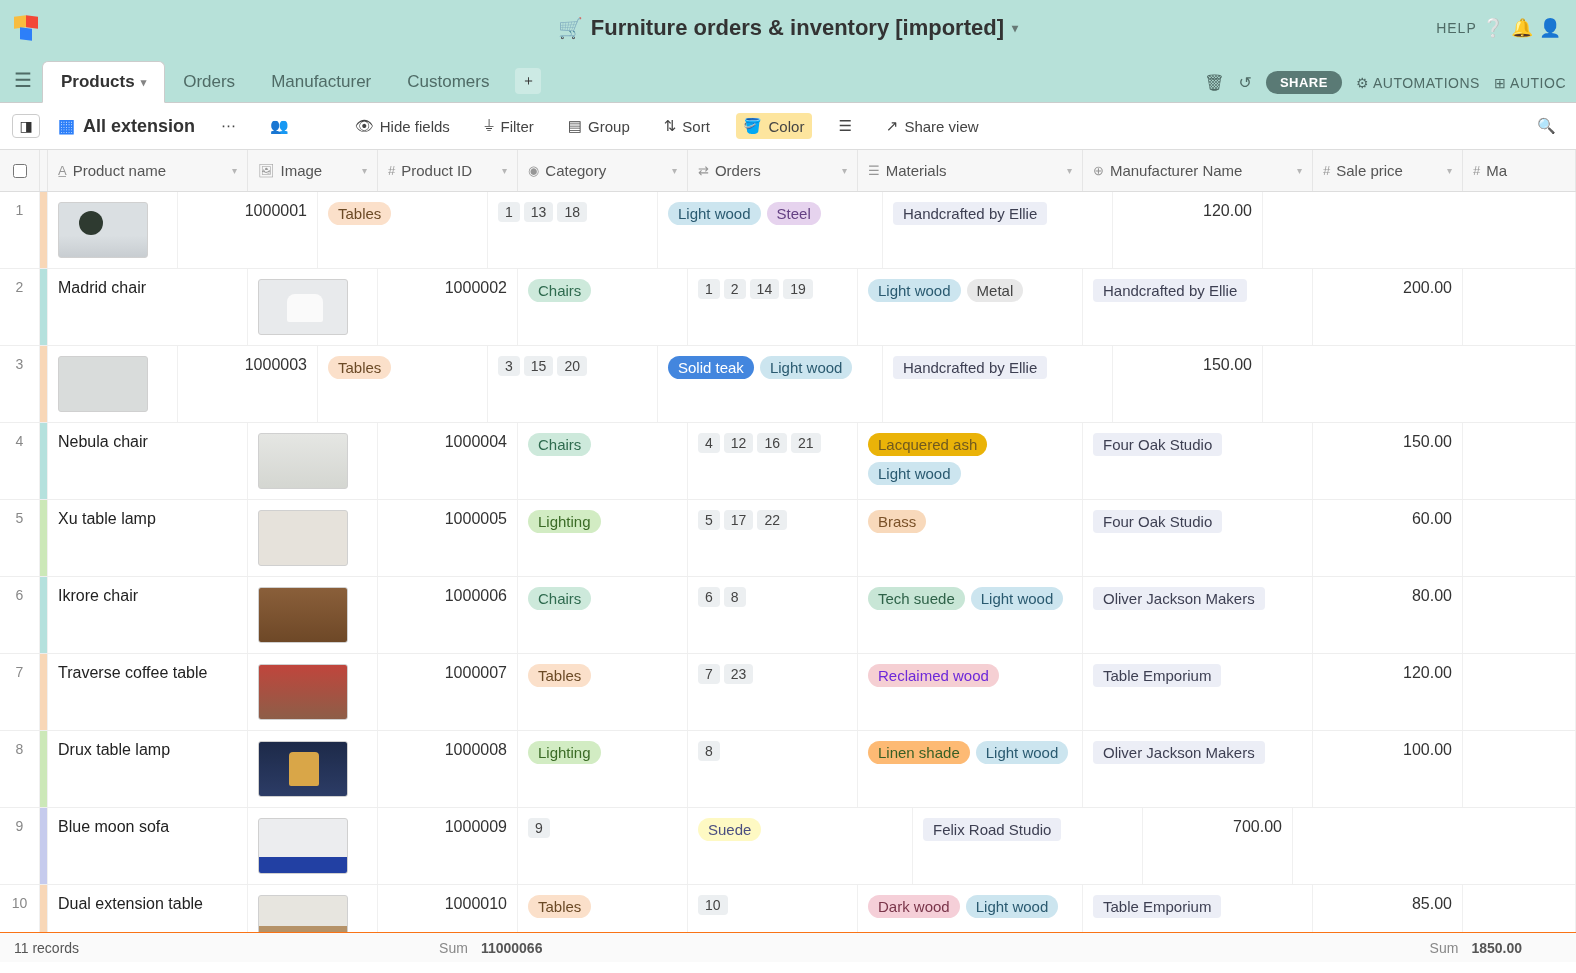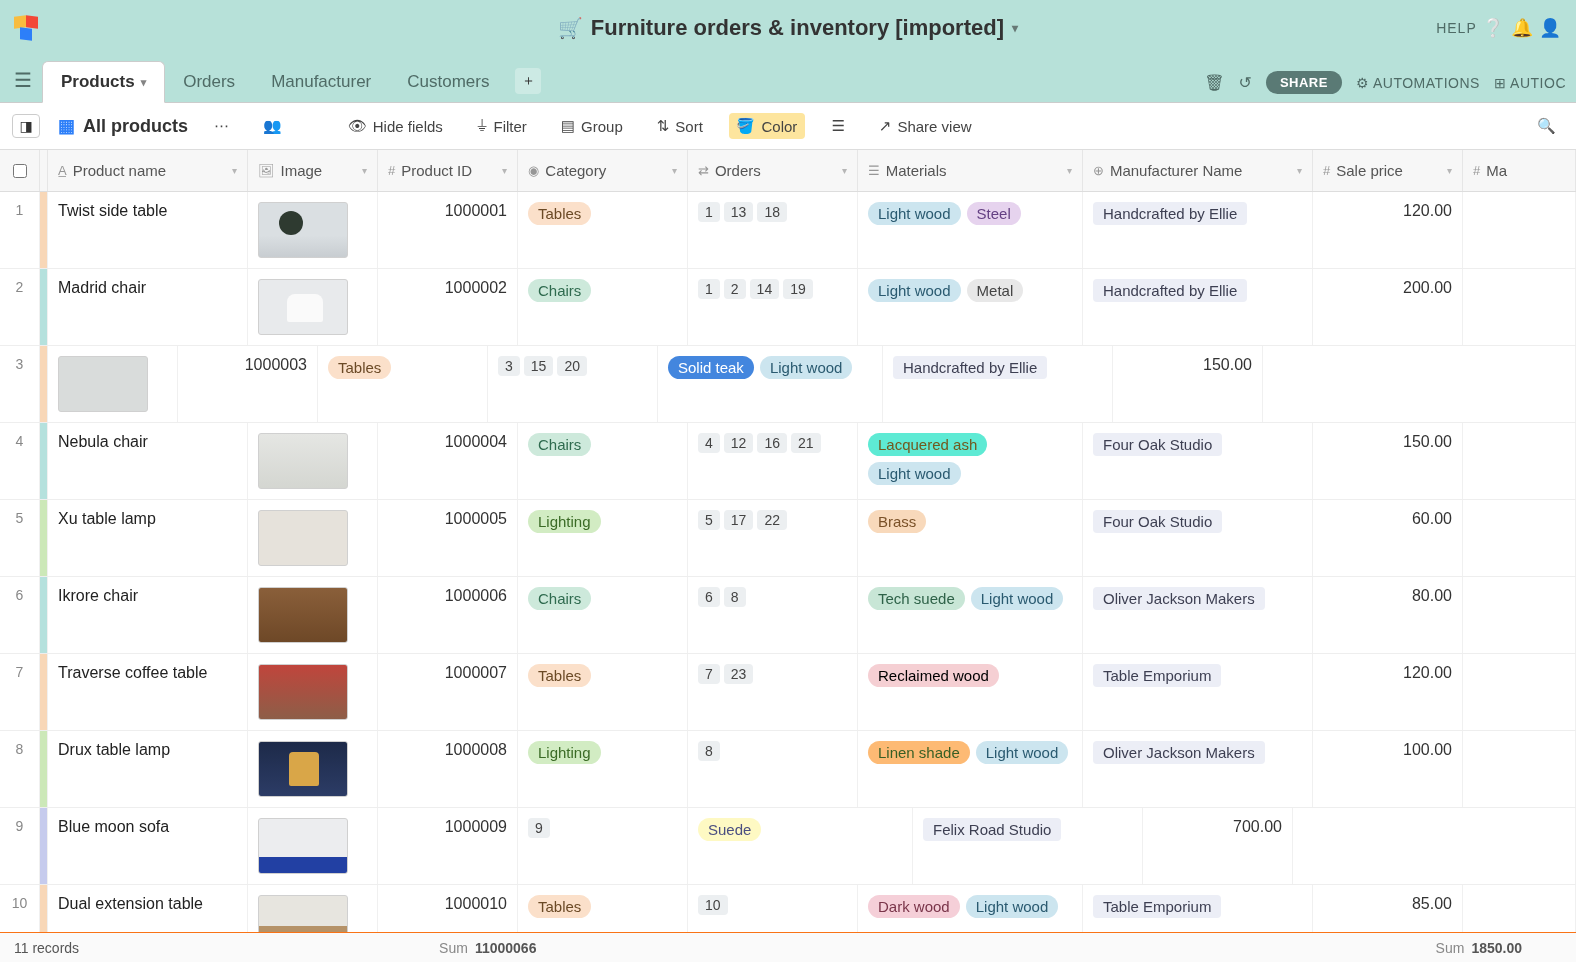--- a/index.html
+++ b/index.html
@@ -81,33 +81,33 @@
 
 .pill { padding: 3px 10px; border-radius: 12px; font-size: 15px; white-space: nowrap; }
 .p-tables { background:#fbe0ca; color:#6b4a26; }
 .p-chairs { background:#cde9db; color:#2f6b4f; }
 .p-lighting { background:#d2ecc3; color:#3b6b26; }
 .p-sofas { background:#d5d9f0; color:#3f4882; }
 .p-lightwood { background:#cce5ef; color:#2a5a70; }
 .p-steel { background:#e6d3ee; color:#644083; }
 .p-metal { background:#e8e8e8; color:#444; }
 .p-solidteak { background:#4386de; color:#fff; }
-.p-lacqash { background:#5eead4; color:#715a1f; }
+.p-lacqash { background:#eab308; color:#715a1f; }
 .p-brass { background:#f8d9bb; color:#7a5128; }
 .p-techsuede { background:#c8e6d6; color:#2e6248; }
-.p-reclaimed { background:#f5cfd3; color:#000000; }
+.p-reclaimed { background:#f5cfd3; color:#6d28d9; }
 .p-linen { background:#fdba74; color:#385f25; }
 .p-suede { background:#fef9c3; color:#4a4e80; }
 .p-darkwood { background:#f5cfd8; color:#7a354a; }
 .mfr-pill { background:#eceef6; color:#3d3f52; padding:3px 10px; border-radius:4px; font-size:15px;}
 .num-chip { background:#eceff1; color:#444; padding:2px 7px; border-radius:4px; font-size:14px; }
 
 
 .footer { height: 30px; border-top: 1px solid #f97316; display:flex; align-items:center; padding: 0 14px; font-size:14px; color:#555; background:#fafafa;}
-.footer .sum-block { display:flex; gap:7px; align-items:center; }
+.footer .sum-block { display:flex; gap:13px; align-items:center; }
 .footer .lbl { color:#888; }
 .footer .spacer-f { flex:1; }
 .sum1 { margin-left: 360px; }
 
 
 .th1 { background: linear-gradient(#dadfe2 60%, #c8cdd1); }
 .th1::after{content:""; position:absolute; width:24px; height:24px; background:#2e3a30; border-radius:50%; top:8px; left:20px;}
 .th2 { background: #e8eaec;}
 .th2::after{content:""; position:absolute; width:36px; height:28px; background:#fafafa; border-radius:8px 8px 2px 2px; top:14px; left:28px;}
 .th3 { background:#d9dcdb;}
@@ -172,21 +172,21 @@
         <span>⊞</span>
         <span>AUTIOC</span>
       </span>
   </div>
 </div>
 
 <div class="toolbar">
   <div class="sq-toggle">◨</div>
   <div class="view-name">
     <span class="grid-ic">▦</span>
-    <span>All products</span>
+    <span>All extension</span>
   </div>
   <span class="tb-btn">⋯</span>
   <span class="tb-btn">👥</span>
   <div style="width:14px"></div>
   <div class="tb-btn">
       <span>👁</span>
       <span>Hide fields</span>
     </div>
   <div class="tb-btn">
       <span>⏚</span>
@@ -261,21 +261,20 @@
   <div class="extra-col">
       <span class="hdr-ic">#</span>
       <span>Ma</span>
     </div>
 </div>
 
 <div class="grid-body" id="grid-body">
     <div class="row">
       <div class="rn-cell">1</div>
       <div class="color-bar cb-tables"></div>
-      <div class="name-cell">Twist side table</div>
       <div class="img-cell">
         <div class="thumb th1"></div>
       </div>
       <div class="pid-cell">1000001</div>
       <div class="cat-cell">
         <span class="pill p-tables">Tables</span>
       </div>
       <div class="ord-cell">
         <span class="num-chip">1</span>
         <span class="num-chip">13</span>

